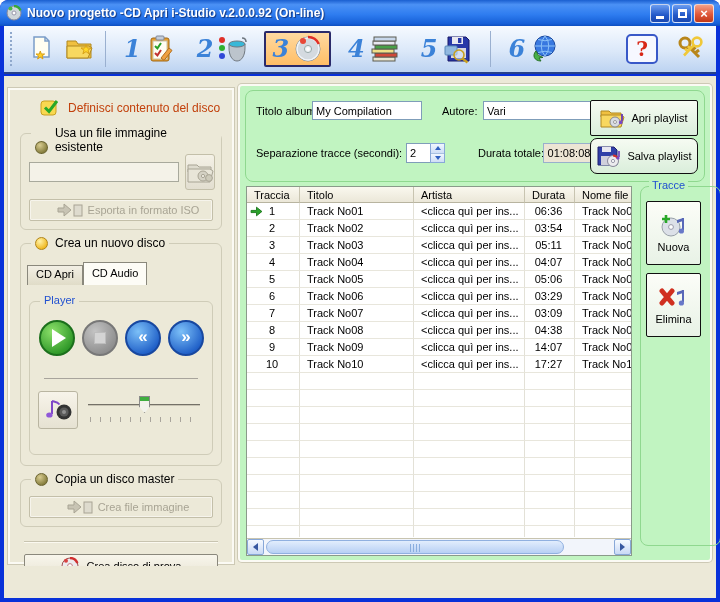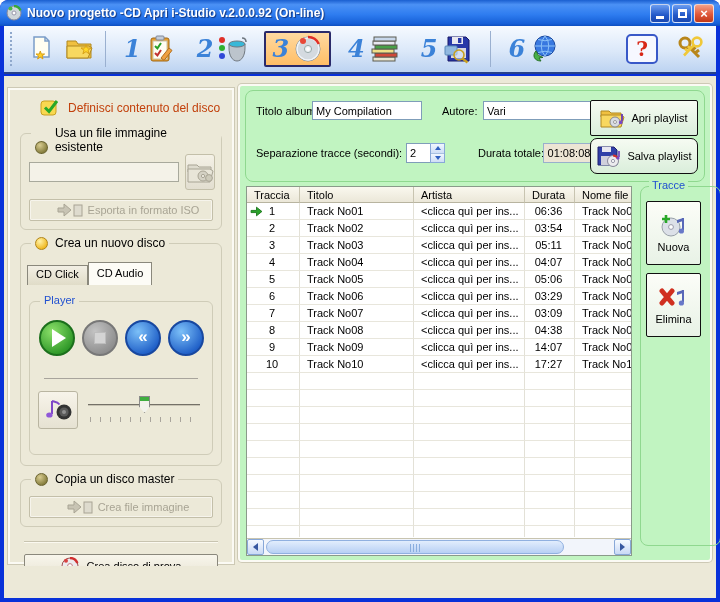--- a/index.html
+++ b/index.html
@@ -309,21 +309,21 @@
         </div>
       </div>
 
       <div class="group" style="padding-bottom:10px;">
         <span class="legend">
           <span class="radio gold"></span>
           <span>Crea un nuovo disco</span>
         </span>
 
         <div class="tabs">
-          <span class="tab">CD Click</span>
+          <span class="tab">CD Apri</span>
           <span class="tab active">CD Audio</span>
         </div>
 
         <div class="player-box">
           <span class="player-legend">Player</span>
           <div class="pbtn-row">
             <span class="pbtn play">
                 <span class="tri-play"></span>
               </span>
             <span class="pbtn stop">

